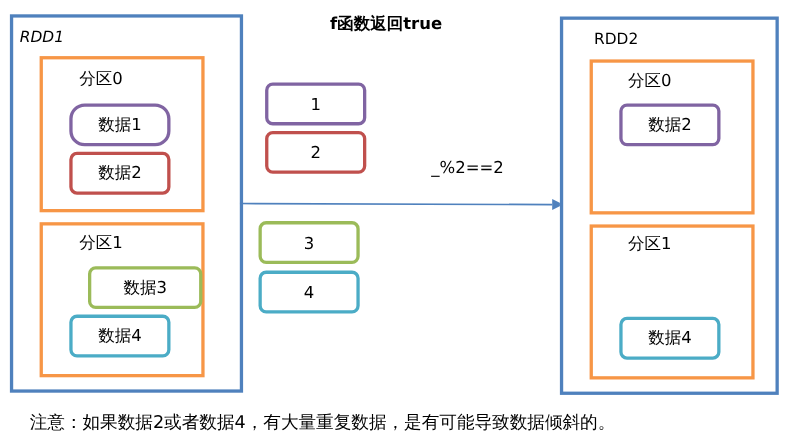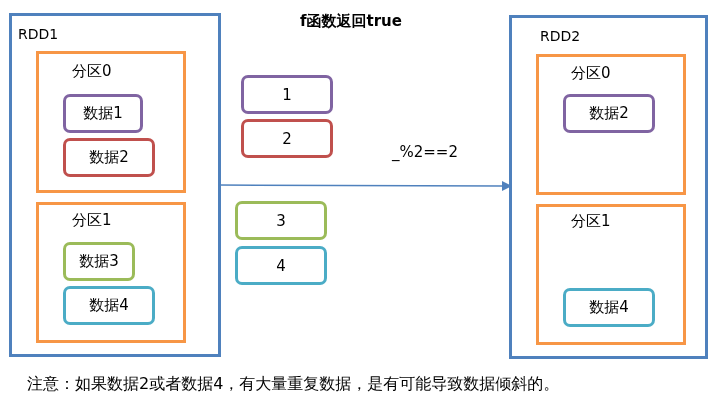--- a/index.html
+++ b/index.html
@@ -14,30 +14,30 @@
   .plbl { font-size:15px; white-space:nowrap; }
   .purple { border-color:#8064a2; }
   .red { border-color:#c0504d; }
   .green { border-color:#9bbb59; }
   .cyan { border-color:#4bacc6; }
 </style>
 </head>
 <body>
 
 <div class="abs rdd" style="left:9px;top:13px;width:212px;height:344px;"></div>
-<div class="abs lbl" style="left:18px;top:26px;">RDD1</div>
+<div class="abs lbl" style="left:18px;top:26px;font-style:italic;">RDD1</div>
 
 <div class="abs part" style="left:36px;top:51px;width:150px;height:142px;"></div>
 <div class="abs plbl" style="left:72px;top:62px;">分区0</div>
-<div class="abs item purple" style="left:63px;top:94px;width:80px;height:39px;">数据1</div>
+<div class="abs item purple" style="left:63px;top:94px;width:92px;height:39px;border-radius:14px;">数据1</div>
 <div class="abs item red" style="left:63px;top:138px;width:92px;height:39px;">数据2</div>
 
 <div class="abs part" style="left:36px;top:202px;width:150px;height:141px;"></div>
 <div class="abs plbl" style="left:72px;top:211px;">分区1</div>
-<div class="abs item green" style="left:63px;top:242px;width:72px;height:39px;">数据3</div>
+<div class="abs item green" style="left:80px;top:242px;width:104px;height:39px;">数据3</div>
 <div class="abs item cyan" style="left:63px;top:286px;width:92px;height:39px;">数据4</div>
 
 <div class="abs lbl" style="left:300px;top:12px;font-size:15px;font-weight:bold;">f函数返回true</div>
 
 <div class="abs item purple" style="left:241px;top:75px;width:92px;height:39px;">1</div>
 <div class="abs item red" style="left:241px;top:119px;width:92px;height:39px;">2</div>
 <div class="abs item green" style="left:235px;top:201px;width:92px;height:39px;">3</div>
 <div class="abs item cyan" style="left:235px;top:246px;width:92px;height:39px;">4</div>
 
 <div class="abs lbl" style="left:392px;top:143px;font-size:15px;">_%2==2</div>

